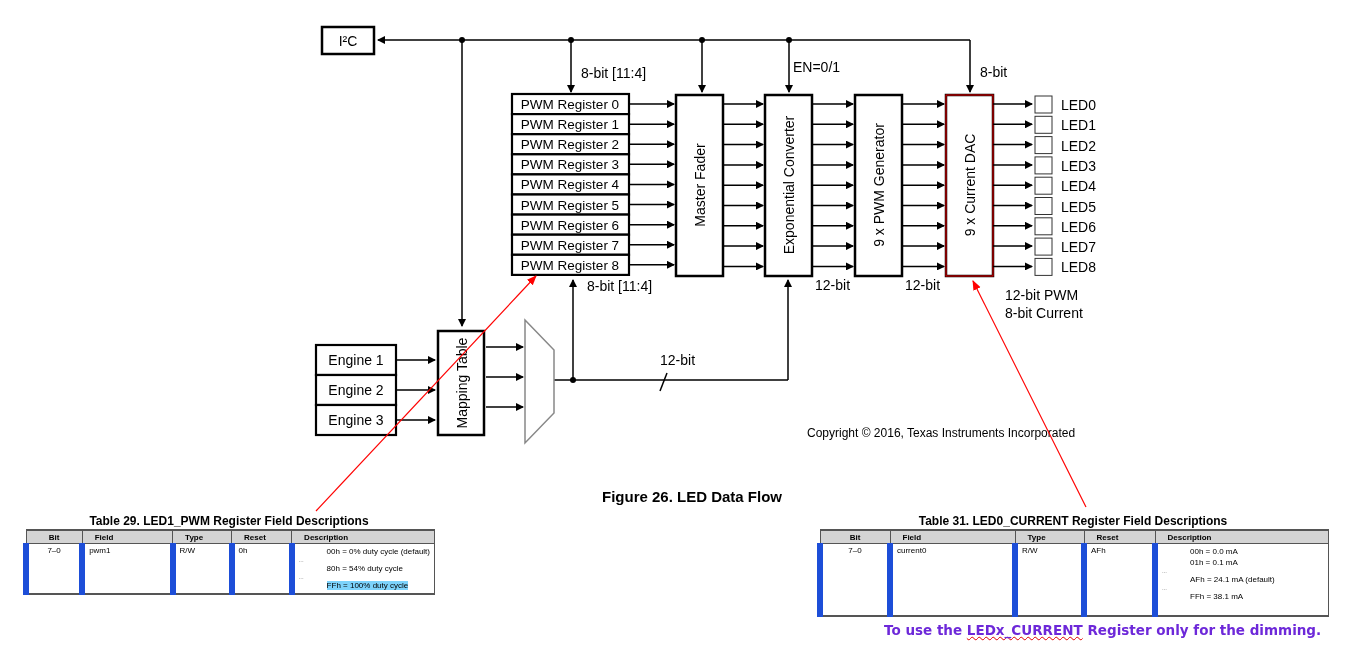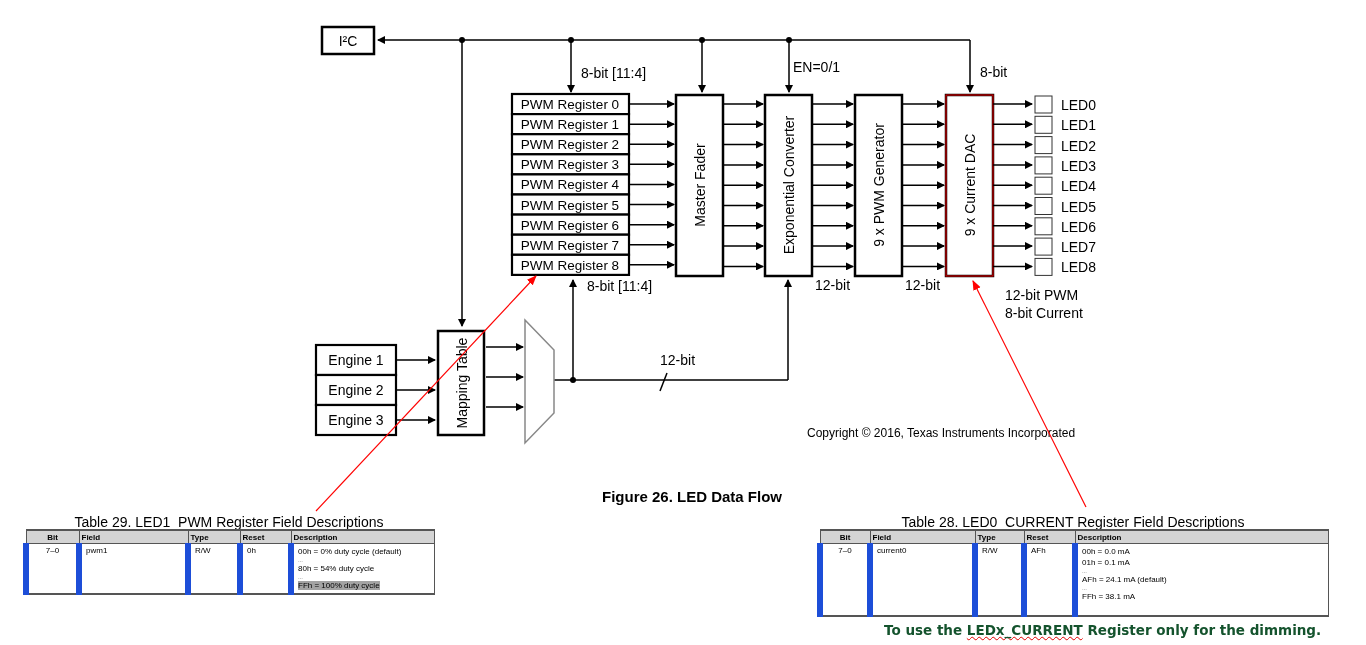--- a/index.html
+++ b/index.html
@@ -3,28 +3,28 @@
 <meta charset="utf-8">
 <style>
   html, body { margin:0; padding:0; background:#ffffff; }
   body { width:1366px; height:645px; position:relative; overflow:hidden; font-family:"Liberation Sans", sans-serif; color:#000; }
   #diagram { position:absolute; left:0; top:0; }
   .t { font-family:"Liberation Sans", sans-serif; fill:#000; }
   .box { fill:#fff; stroke:#000; stroke-width:2.5; }
   .line { stroke:#000; stroke-width:1.5; fill:none; }
   .red { stroke:#ff0000; stroke-width:1.2; fill:none; }
   .tbl { position:absolute; border-collapse:collapse; font-size:8px; font-family:"Liberation Sans", sans-serif; }
-  .tbl th { background:#d4d4d4; text-align:left; font-weight:bold; padding:1px 2px; border:1px solid #555; border-top:2px solid #555; height:10px; }
+  .tbl th { background:#d4d4d4; text-align:left; font-weight:bold; padding:1px 12px; border:1px solid #555; border-top:2px solid #555; height:10px; }
   .tbl td { vertical-align:top; padding:2px 4px; border-left:6px solid #1d4ed8; border-right:1px solid #555; border-bottom:2px solid #555; }
   .tbl .c { text-align:center; }
-  .tbl-title { position:absolute; font-weight:normal; font-size:14px; font-family:"Liberation Sans", sans-serif; text-align:center; }
-  .desc-line { display:block; line-height:11px; white-space:nowrap; }
+  .tbl-title { position:absolute; font-weight:bold; font-size:12px; font-family:"Liberation Sans", sans-serif; text-align:center; }
+  .desc-line { display:block; line-height:11px; white-space:nowrap;margin-left:28px; }
   .ell { display:block; font-size:6px; line-height:6px; color:#555; }
-  .hl { background:#a3a3a3; }
-  .note { position:absolute; left:884px; top:622px; color:#14532d; font-weight:bold; font-size:13.5px; font-family:"DejaVu Sans", sans-serif; white-space:nowrap; }
+  .hl { background:#7dd3fc; }
+  .note { position:absolute; left:884px; top:622px; color:#6d28d9; font-weight:bold; font-size:13.5px; font-family:"DejaVu Sans", sans-serif; white-space:nowrap; }
   .squig { text-decoration: underline wavy #e00000; text-decoration-thickness:1px; }
 </style>
 </head>
 <body>
 
 <svg id="diagram" width="1366" height="645" viewBox="0 0 1366 645">
   <defs>
     <marker id="arr" markerWidth="8" markerHeight="8" refX="7" refY="4" orient="auto" markerUnits="userSpaceOnUse">
       <path d="M0,0 L8,4 L0,8 Z" fill="#000"></path>
     </marker>
@@ -214,21 +214,21 @@
         <span class="desc-line">00h = 0% duty cycle (default)</span>
         <span class="ell">...</span>
         <span class="desc-line">80h = 54% duty cycle</span>
         <span class="ell">...</span>
         <span class="desc-line"><span class="hl">FFh = 100% duty cycle</span></span>
       </td>
     </tr>
   </tbody>
 </table>
 
-<div class="tbl-title" style="left:817px; top:514px; width:512px;">Table 28. LED0_CURRENT Register Field Descriptions</div>
+<div class="tbl-title" style="left:817px; top:514px; width:512px;">Table 31. LED0_CURRENT Register Field Descriptions</div>
 <table class="tbl" style="left:817px; top:529px; width:512px;">
   <thead>
     <tr>
       <th class="c" style="width:45px;">Bit</th>
       <th style="width:100px;">Field</th>
       <th style="width:44px;">Type</th>
       <th style="width:46px;">Reset</th>
       <th>Description</th>
     </tr>
   </thead>

